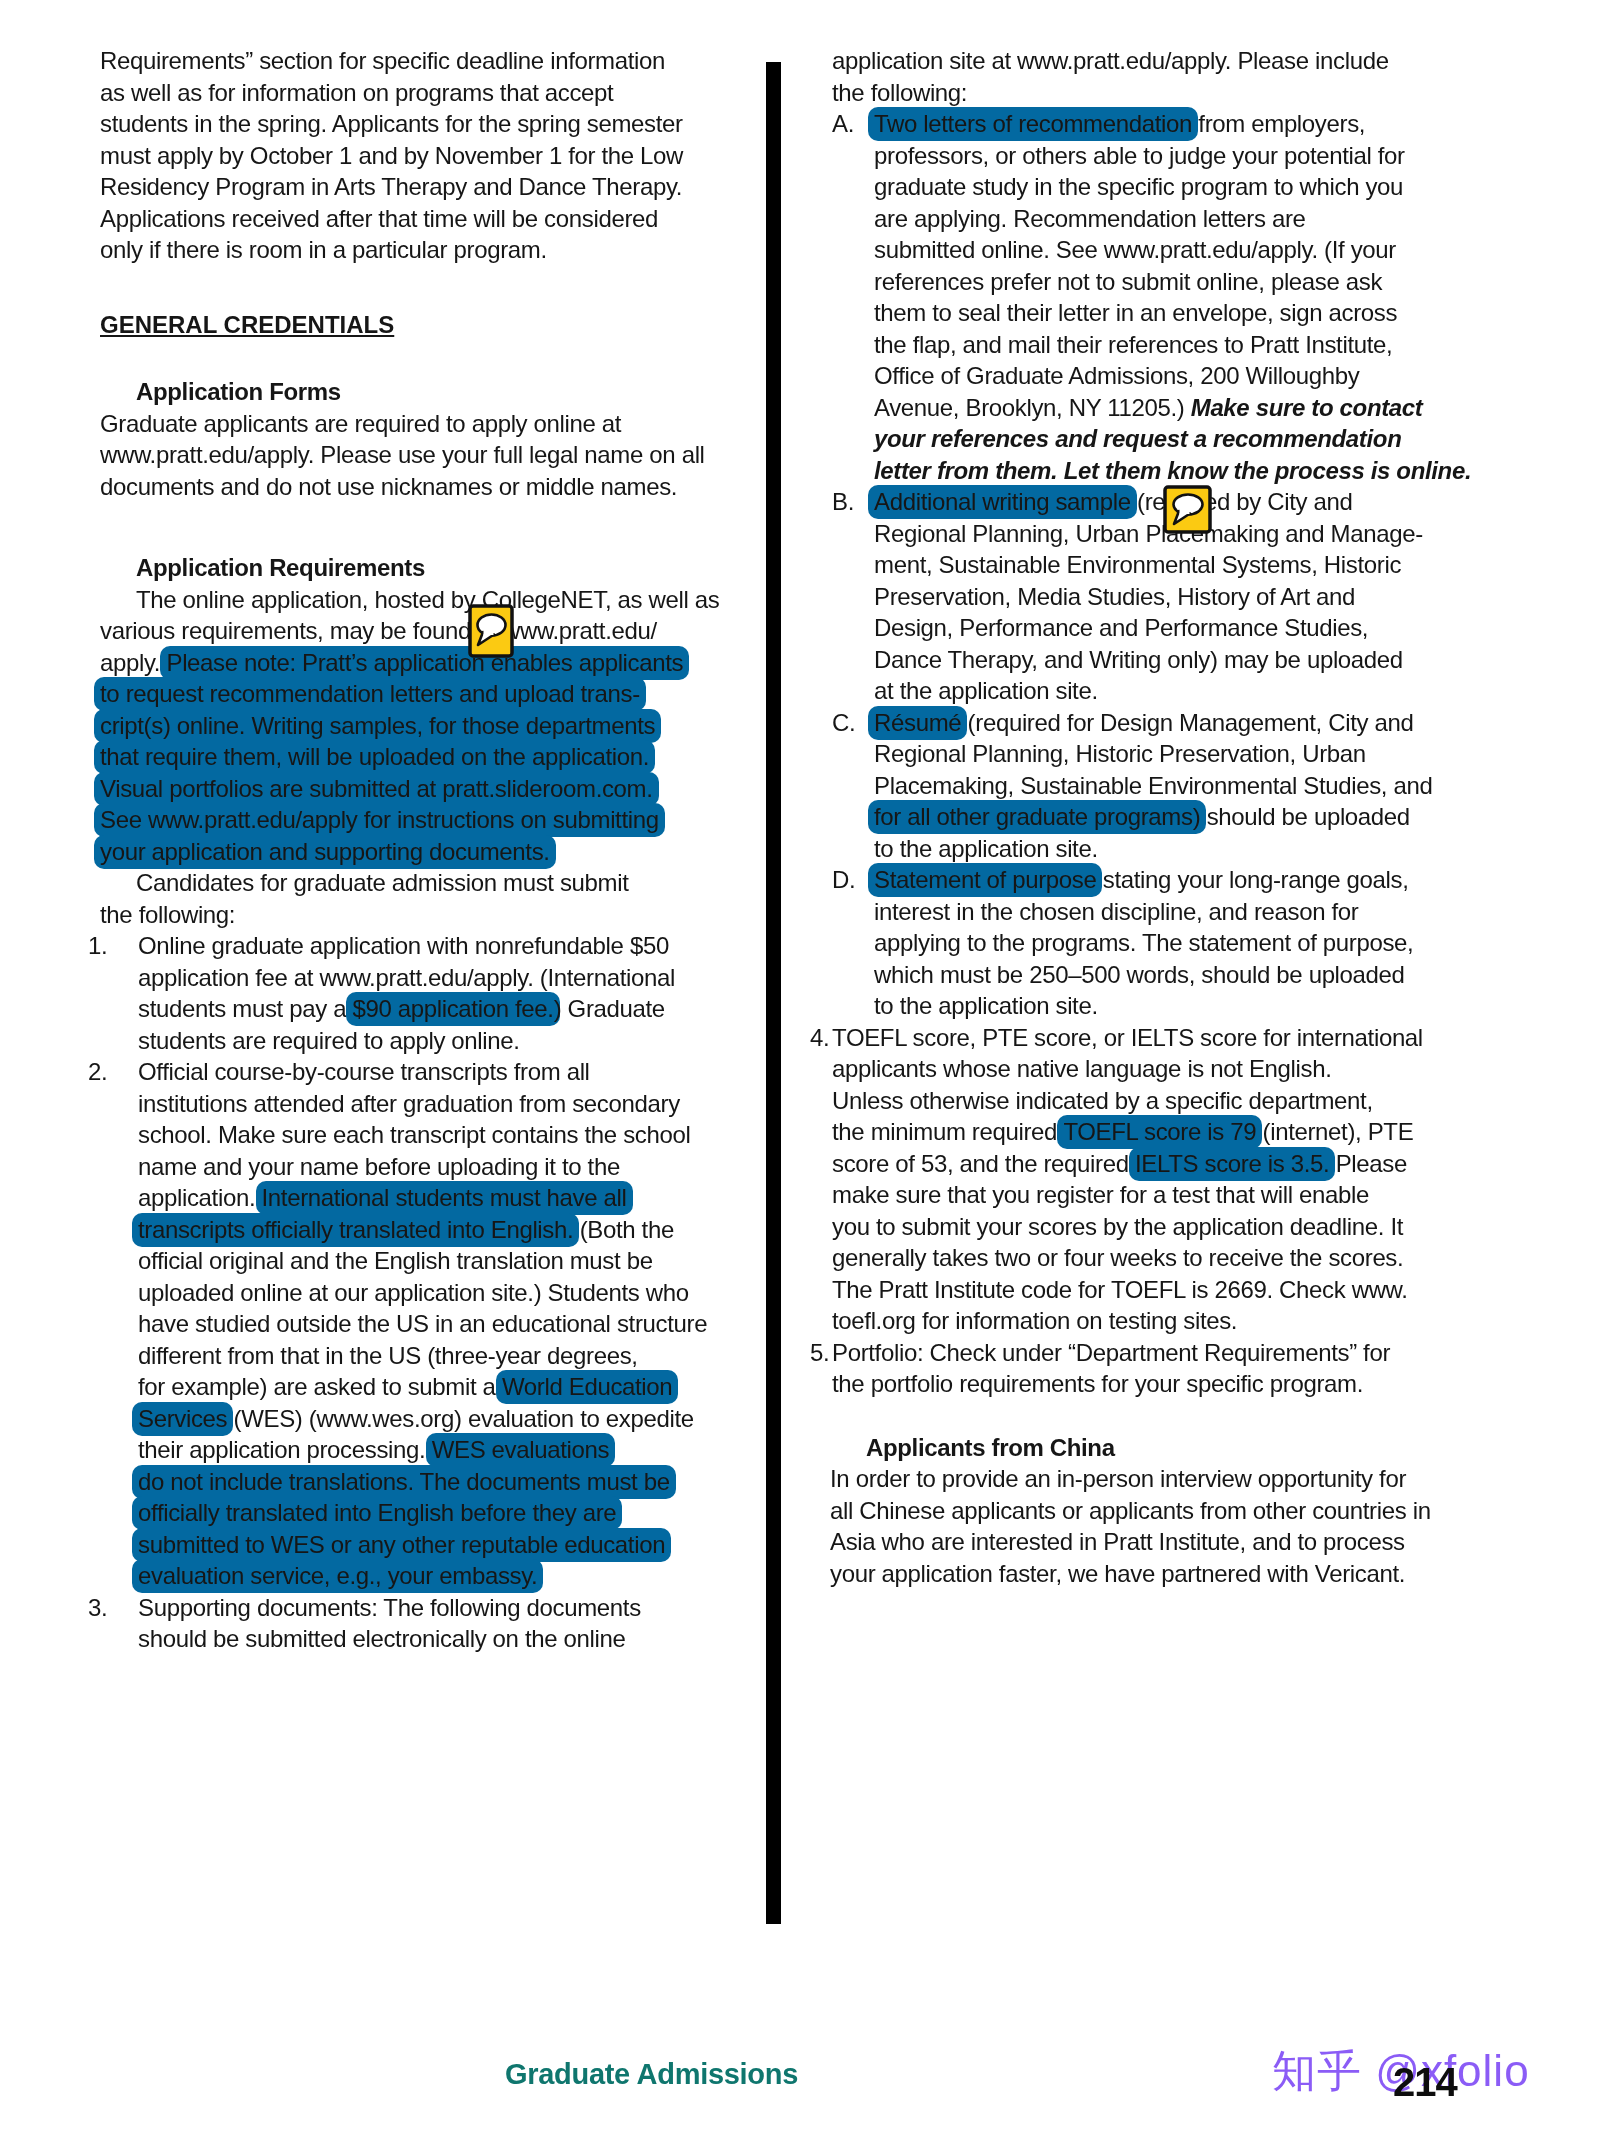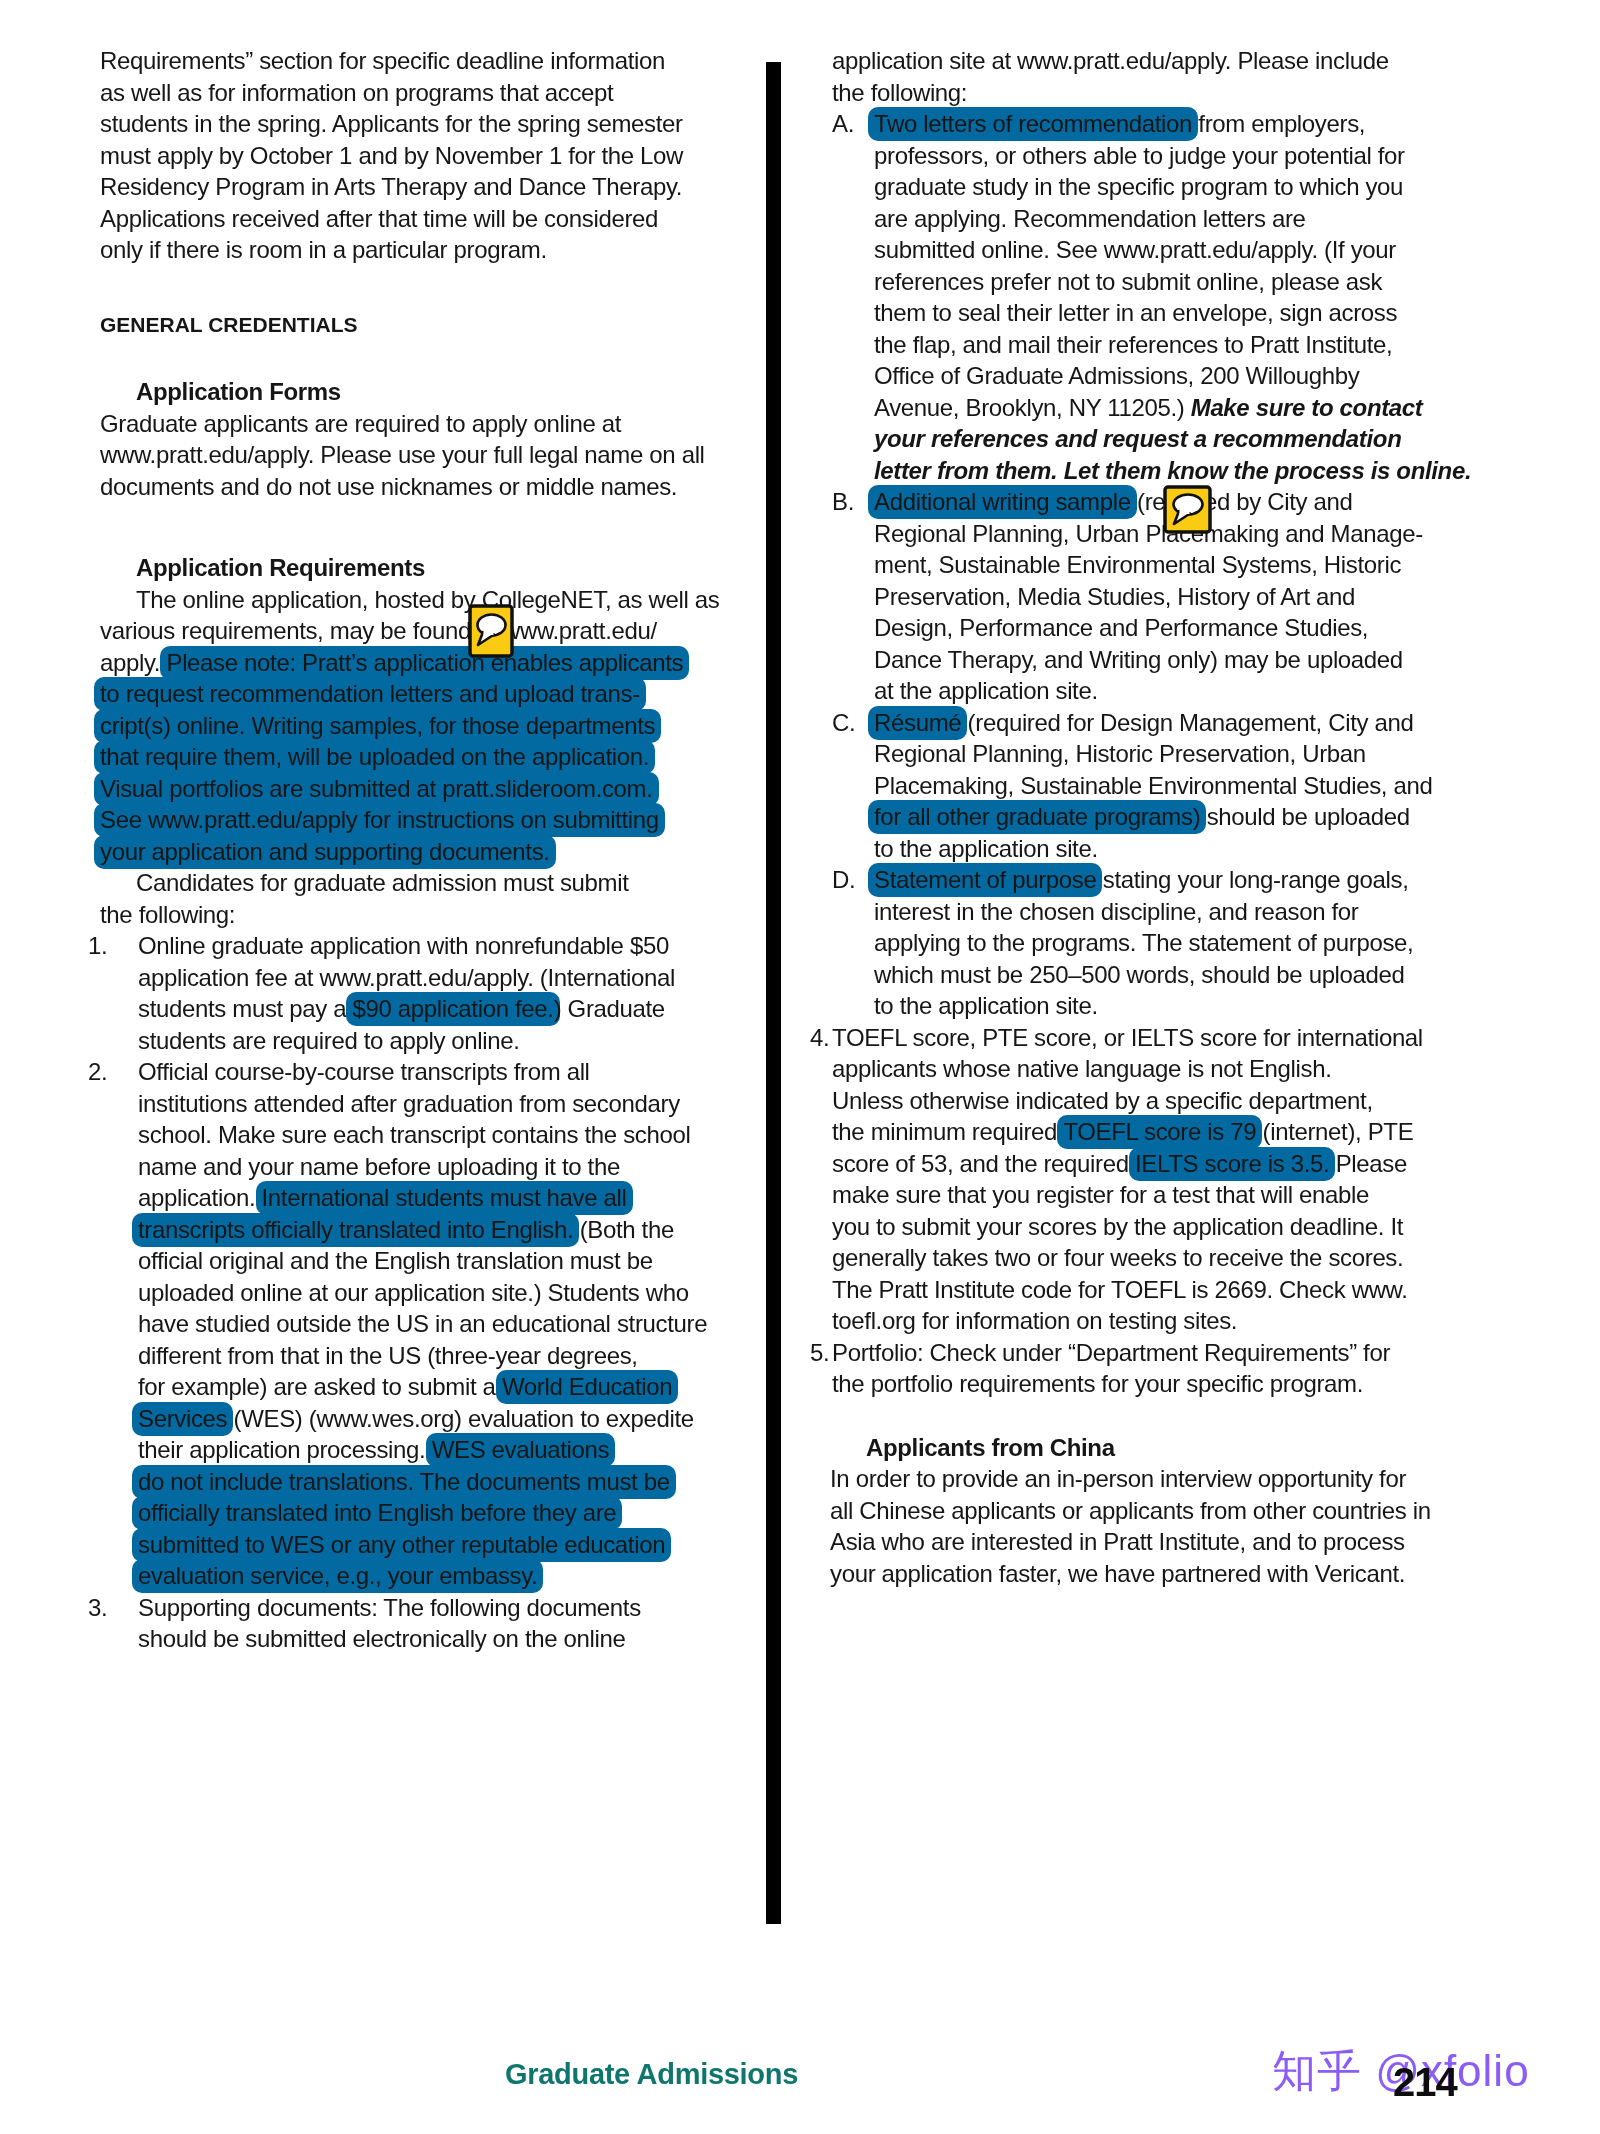--- a/index.html
+++ b/index.html
@@ -8,21 +8,21 @@
     font-family:"Liberation Sans", sans-serif;color:#161616;overflow:hidden;
   }
   .col{position:absolute;}
   #col-left{left:88px;top:45px;width:678px;}
   #col-right{left:810px;top:45px;width:700px;}
   .line{
     position:relative;height:31.5px;line-height:31.5px;
     font-size:24px;letter-spacing:-0.35px;white-space:nowrap;
   }
   .hline{font-weight:bold;}
-  .h2line{font-size:21px;letter-spacing:0;}
+  .h2line{font-size:24px;letter-spacing:0;text-decoration:underline;}
   
   .p12{padding-left:12px;}
   .p20{padding-left:20px;}
   .p22{padding-left:22px;}
   .p48{padding-left:48px;}
   .p50{padding-left:50px;}
   .p56{padding-left:56px;}
   .p64{padding-left:64px;}
   .marker{position:absolute;top:0;}
   .m0{left:0;}

